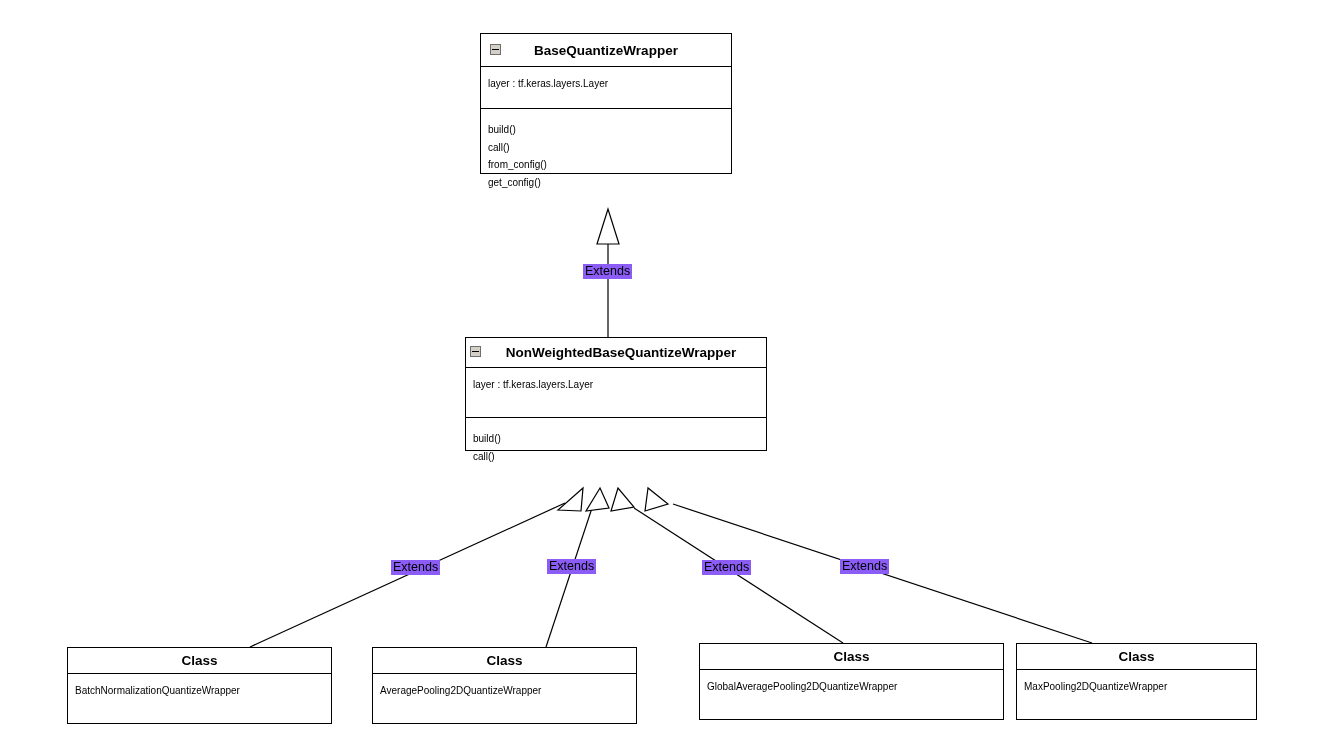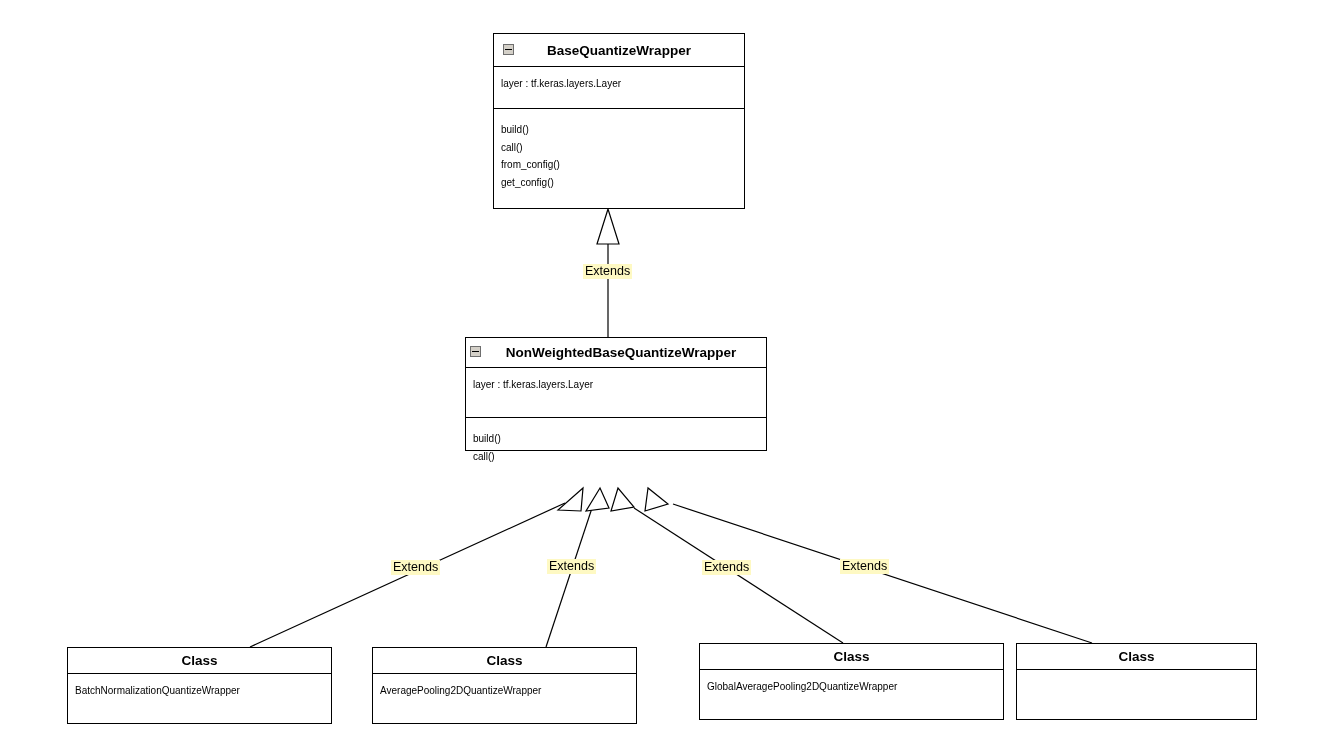--- a/index.html
+++ b/index.html
@@ -79,21 +79,21 @@
     top: 4px;
     height: 1px;
     background: #000000;
   }
 
   
   .edge-label {
     position: absolute;
     font-size: 12.5px;
     color: #000000;
-    background: #fef9c3;
+    background: #8b5cf6;
     white-space: nowrap;
     padding: 0 2px;
     z-index: 4;
     line-height: 15px;
   }
 </style>
 </head>
 <body>
 
 <div id="canvas">
@@ -129,21 +129,21 @@
   <div class="edge-label" style="left:583px; top:264px;">Extends</div>
 
   <div class="edge-label" style="left:391px; top:560px;">Extends</div>
 
   <div class="edge-label" style="left:547px; top:559px;">Extends</div>
 
   <div class="edge-label" style="left:702px; top:560px;">Extends</div>
 
   <div class="edge-label" style="left:840px; top:559px;">Extends</div>
 
-  <div class="uml-box" style="left:493px; top:33px; width:252px; height:176px;">
+  <div class="uml-box" style="left:480px; top:33px; width:252px; height:141px;">
 
     <div class="uml-header" style="height:33px;">
       <span class="collapse-icon" style="left:9px; top:10px;"></span>
       <span>BaseQuantizeWrapper</span>
     </div>
 
     <div class="uml-compartment bordered" style="height:42px;">
       <span class="member">layer : tf.keras.layers.Layer</span>
     </div>
 
@@ -196,15 +196,18 @@
     </div>
     <div class="uml-compartment" style="height:50px;">
       <span class="member">GlobalAveragePooling2DQuantizeWrapper</span>
     </div>
   </div>
 
   <div class="uml-box" style="left:1016px; top:643px; width:241px; height:77px;">
     <div class="uml-header" style="height:26px;">
       <span>Class</span>
     </div>
+    <div class="uml-compartment" style="height:50px;">
+      <span class="member">MaxPooling2DQuantizeWrapper</span>
+    </div>
   </div>
 
 </div>
 
 </body></html>

